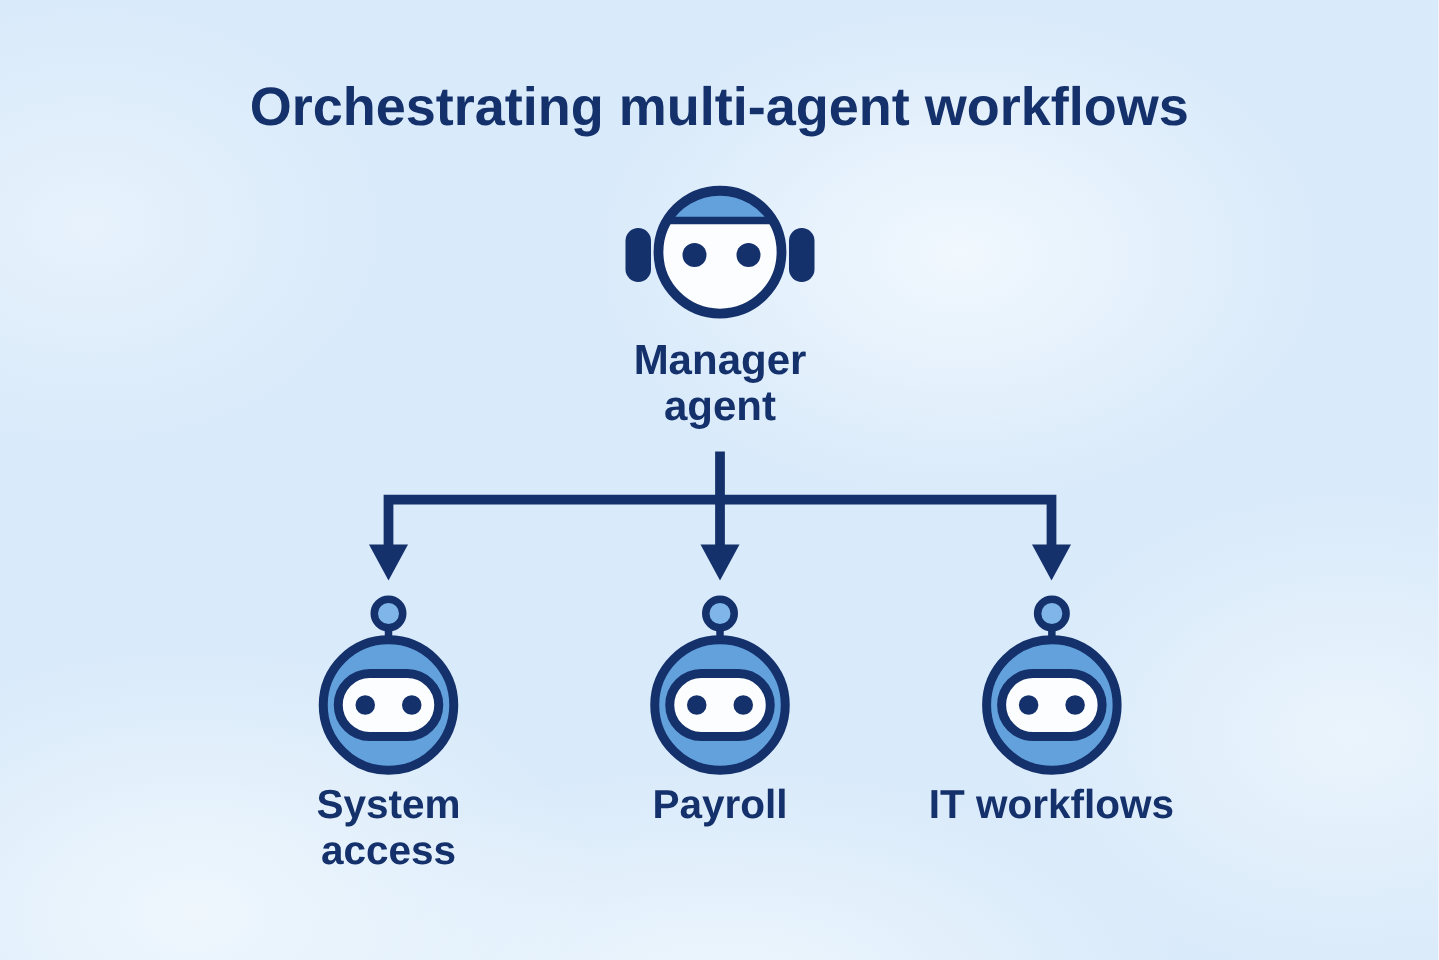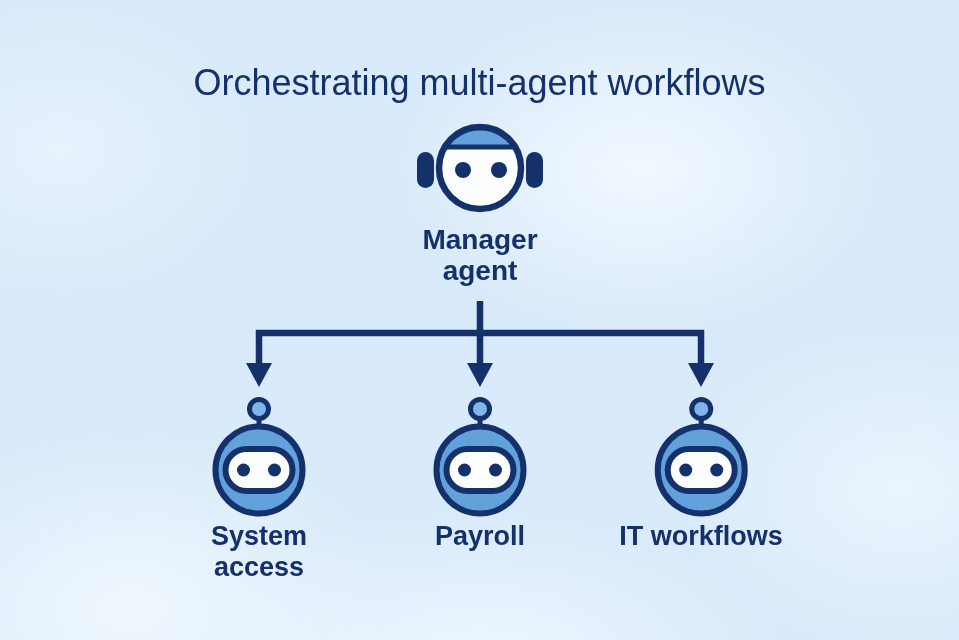--- a/index.html
+++ b/index.html
@@ -19,24 +19,24 @@
     --navy:#14316b;
     --agent-blue:#63a1dd;
     --antenna-blue:#7fb5e9;
     --face:#fbfdff;
   }
   .title{
     position:absolute;
     top:46px;left:0;right:0;
     text-align:center;
     font-size:36px;
-    font-weight:400;
+    font-weight:700;
     color:var(--navy);
     letter-spacing:0px;
-    margin:16px;
+    margin:4px;
   }
   .figure{
     position:absolute;
     display:flex;
     flex-direction:column;
     align-items:center;
     transform:translateX(-50%);
   }
   .figure.manager{left:480px;top:116px;}
   .figure.agent-1{left:259px;top:392px;}

